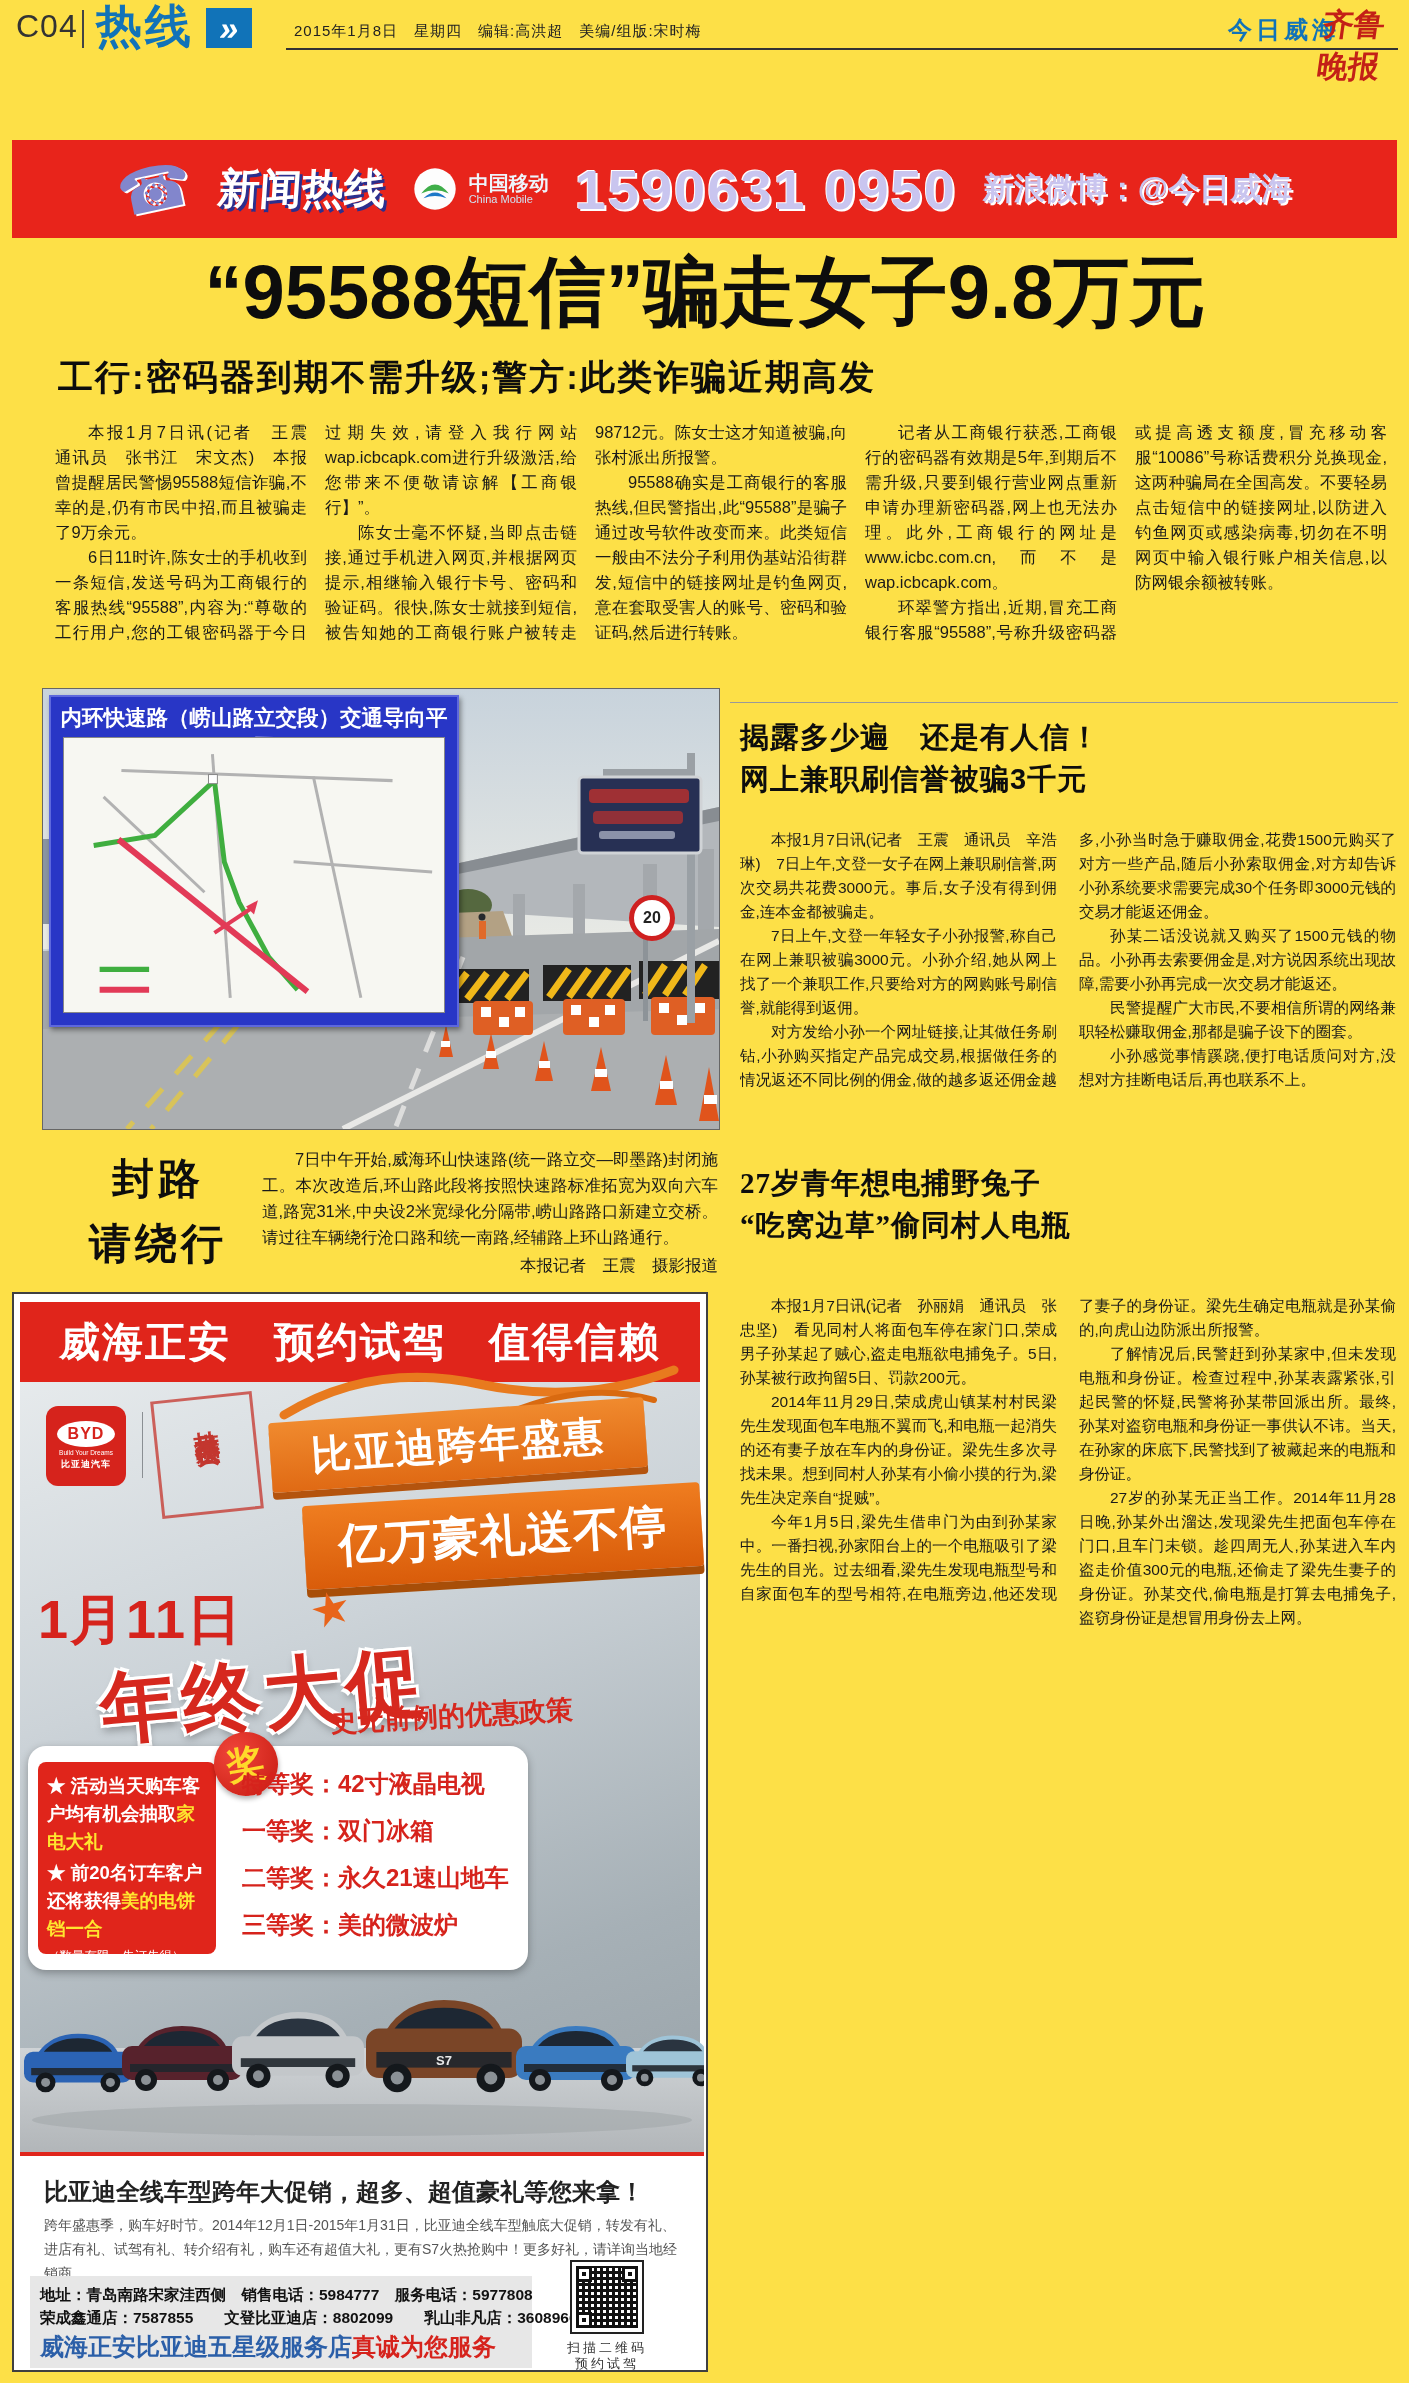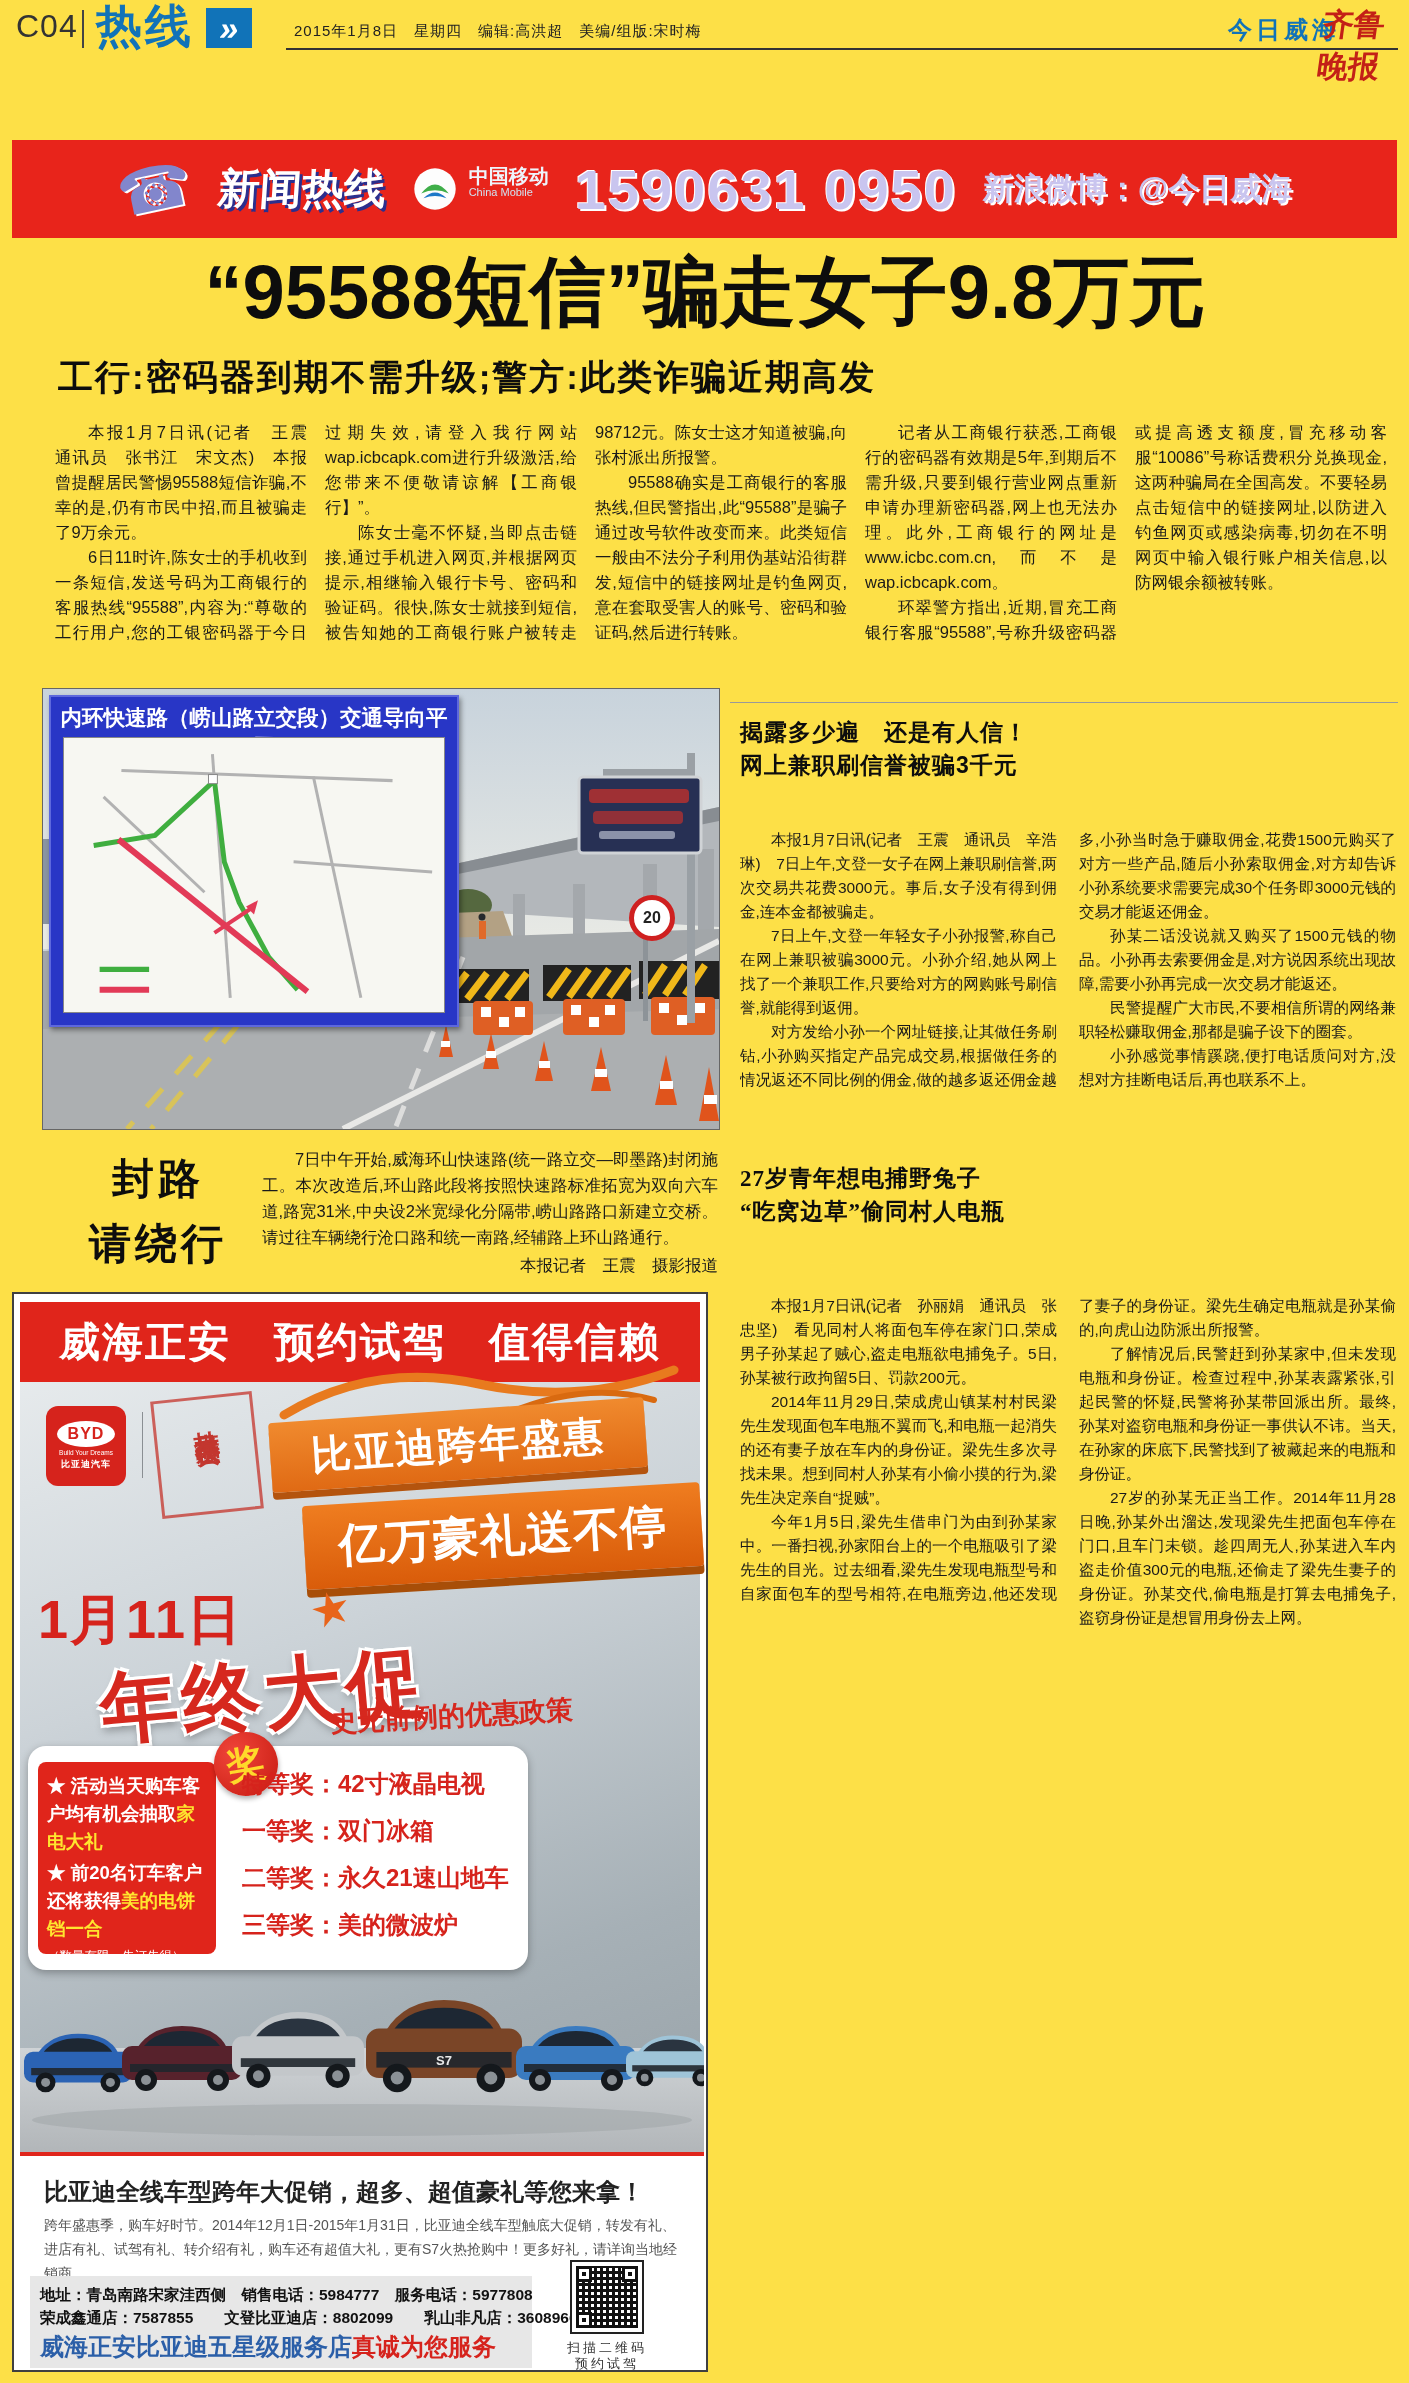--- a/index.html
+++ b/index.html
@@ -19,21 +19,21 @@
   .mast-city{left:1228px;top:14px;font-size:24px;font-weight:900;color:#1173b8;letter-spacing:4px;}
   .mast-paper{left:1320px;top:4px;font-size:31px;font-weight:bold;color:#c32017;
               font-family:"DejaVu Serif",serif;transform:skewX(-8deg);}
 
   
   .hotline{left:12px;top:140px;width:1385px;height:98px;background:#e8241b;
            display:flex;align-items:center;justify-content:center;gap:26px;}
   .phone-glyph::before{content:"☎";}
   .phone-glyph{font-size:60px;color:#8286cc;text-shadow:2px 2px 0 #fff;transform:rotate(-12deg);}
   .hl-label{font-size:42px;font-weight:900;color:#fff;text-shadow:3px 3px 0 #2b2f8e;transform:skewX(-4deg);}
-  .cm{display:flex;align-items:flex-start;gap:11px;}
+  .cm{display:flex;align-items:center;gap:11px;}
   .cm-txt{display:flex;flex-direction:column;line-height:1.05;}
   .cm-cn{font-size:20px;font-weight:900;color:#eef4fb;}
   .cm-en{font-size:11px;color:#cfe3f2;}
   .hl-phone{font-size:56px;font-weight:900;color:#c9c5ef;letter-spacing:2px;
             text-shadow:2px 2px 0 #fff,-1px -1px 0 #fff;}
   .hl-weibo{font-size:31px;font-weight:900;color:#c9c5ef;text-shadow:2px 2px 0 #fff;}
 
   
   .lead-h{left:50px;top:242px;width:1310px;font-size:76px;font-weight:900;color:#0d0d0d;
           white-space:nowrap;text-align:center;letter-spacing:0;}
@@ -53,21 +53,21 @@
              border:5px solid #cf2020;display:flex;align-items:center;justify-content:center;
              font-size:16px;font-weight:900;color:#222;}
   .kicker{left:60px;top:1146px;width:196px;text-align:center;font-size:42px;font-weight:900;
           line-height:1.55;letter-spacing:4px;color:#0d0d0d;}
   .photocap{left:262px;top:1146px;width:456px;font-size:16.5px;line-height:26px;text-align:justify;color:#1a1a1a;}
   .photocap .cap{text-indent:2em;margin:0;}
   .photocap .credit{margin:2px 0 0;text-align:right;}
 
   
   .rc-rule{left:730px;top:702px;width:668px;height:1px;background:#999;}
-  .art-h{left:740px;width:660px;font-size:23px;font-weight:900;color:#0d0d0d;line-height:1.45;letter-spacing:1px;}
+  .art-h{left:740px;width:660px;font-size:29px;font-weight:900;color:#0d0d0d;line-height:1.45;letter-spacing:1px;}
   .colbody{left:740px;width:656px;column-count:2;column-gap:22px;font-size:15.5px;line-height:24px;
            text-align:justify;color:#1a1a1a;overflow:hidden;}
 
   
   .ad{left:12px;top:1292px;width:696px;height:1080px;border:2px solid #404040;box-sizing:border-box;background:#fff;overflow:hidden;}
   .ad-banner{position:absolute;left:6px;top:8px;width:680px;height:80px;background:#e0251b;color:#fff;
              font-weight:900;font-size:41px;display:flex;align-items:center;justify-content:center;letter-spacing:2px;}
   .ad-sky{position:absolute;left:6px;top:88px;width:680px;height:770px;
           background:linear-gradient(160deg,#e6eaec 0%,#ccd3d8 35%,#a6b0b6 75%,#98a2a8 100%);}
   .byd{position:absolute;left:32px;top:112px;width:80px;height:80px;background:#d6231c;border-radius:12px;

